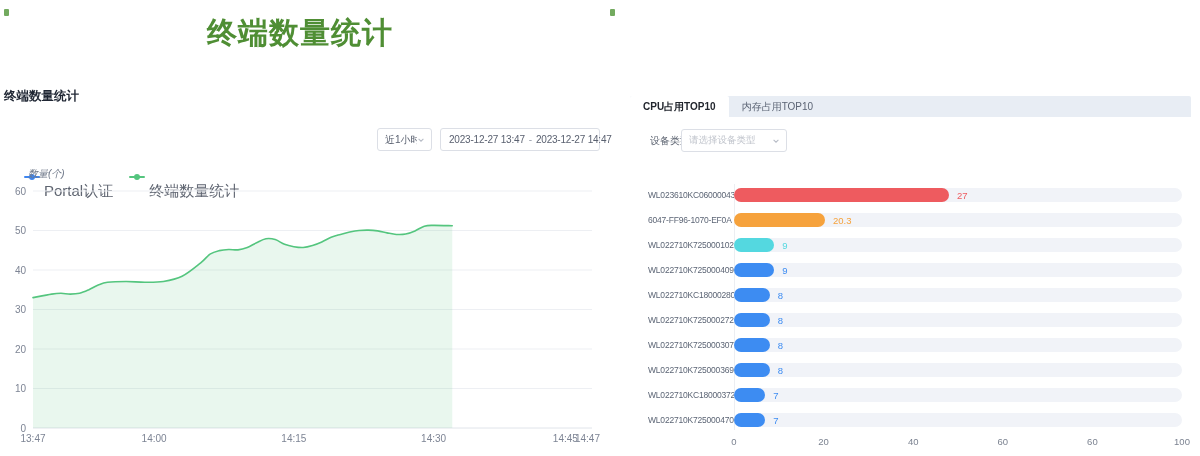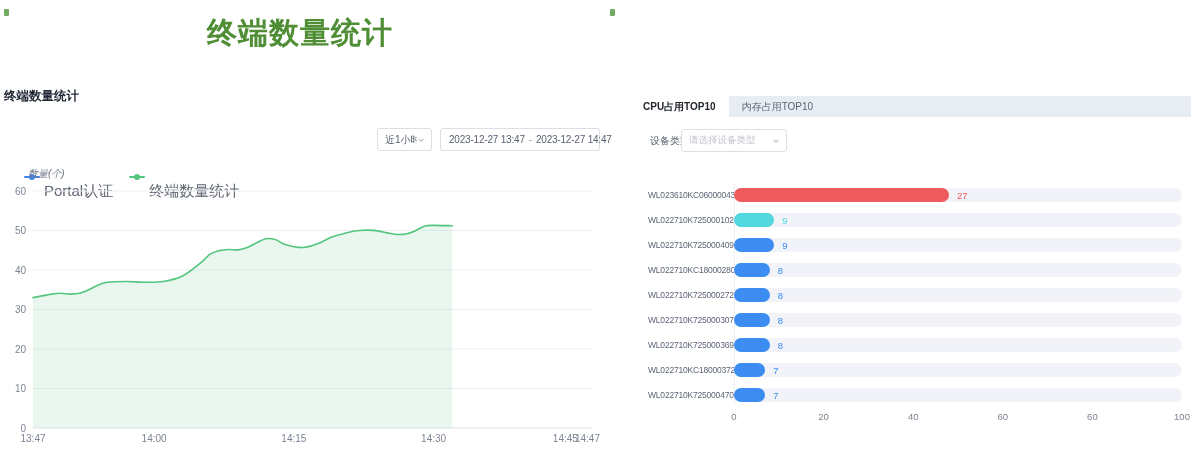--- a/index.html
+++ b/index.html
@@ -151,20 +151,27 @@
   <div class="bar-chart">
     <div class="bar-rows">
         <div class="bar-row">
           <div class="bar-label">WL023610KC06000043</div>
           <div class="bar-track" style="background: rgb(241, 243, 248);">
             <div class="bar-fill" style="width: 48%; background: rgb(238, 91, 95);"></div>
             <span class="bar-value" style="color: rgb(238, 91, 95); left: calc(48% + 8px);">27</span>
           </div>
         </div>
         <div class="bar-row">
+          <div class="bar-label">6047-FF96-1070-EF0A</div>
+          <div class="bar-track" style="background: rgb(241, 243, 248);">
+            <div class="bar-fill" style="width: 20.3%; background: rgb(246, 162, 60);"></div>
+            <span class="bar-value" style="color: rgb(246, 162, 60); left: calc(20.3% + 8px);">20.3</span>
+          </div>
+        </div>
+        <div class="bar-row">
           <div class="bar-label">WL022710K725000102</div>
           <div class="bar-track" style="background: rgb(241, 243, 248);">
             <div class="bar-fill" style="width: 9%; background: rgb(84, 216, 224);"></div>
             <span class="bar-value" style="color: rgb(84, 216, 224); left: calc(9% + 8px);">9</span>
           </div>
         </div>
         <div class="bar-row">
           <div class="bar-label">WL022710K725000409</div>
           <div class="bar-track" style="background: rgb(241, 243, 248);">
             <div class="bar-fill" style="width: 9%; background: rgb(61, 140, 242);"></div>

